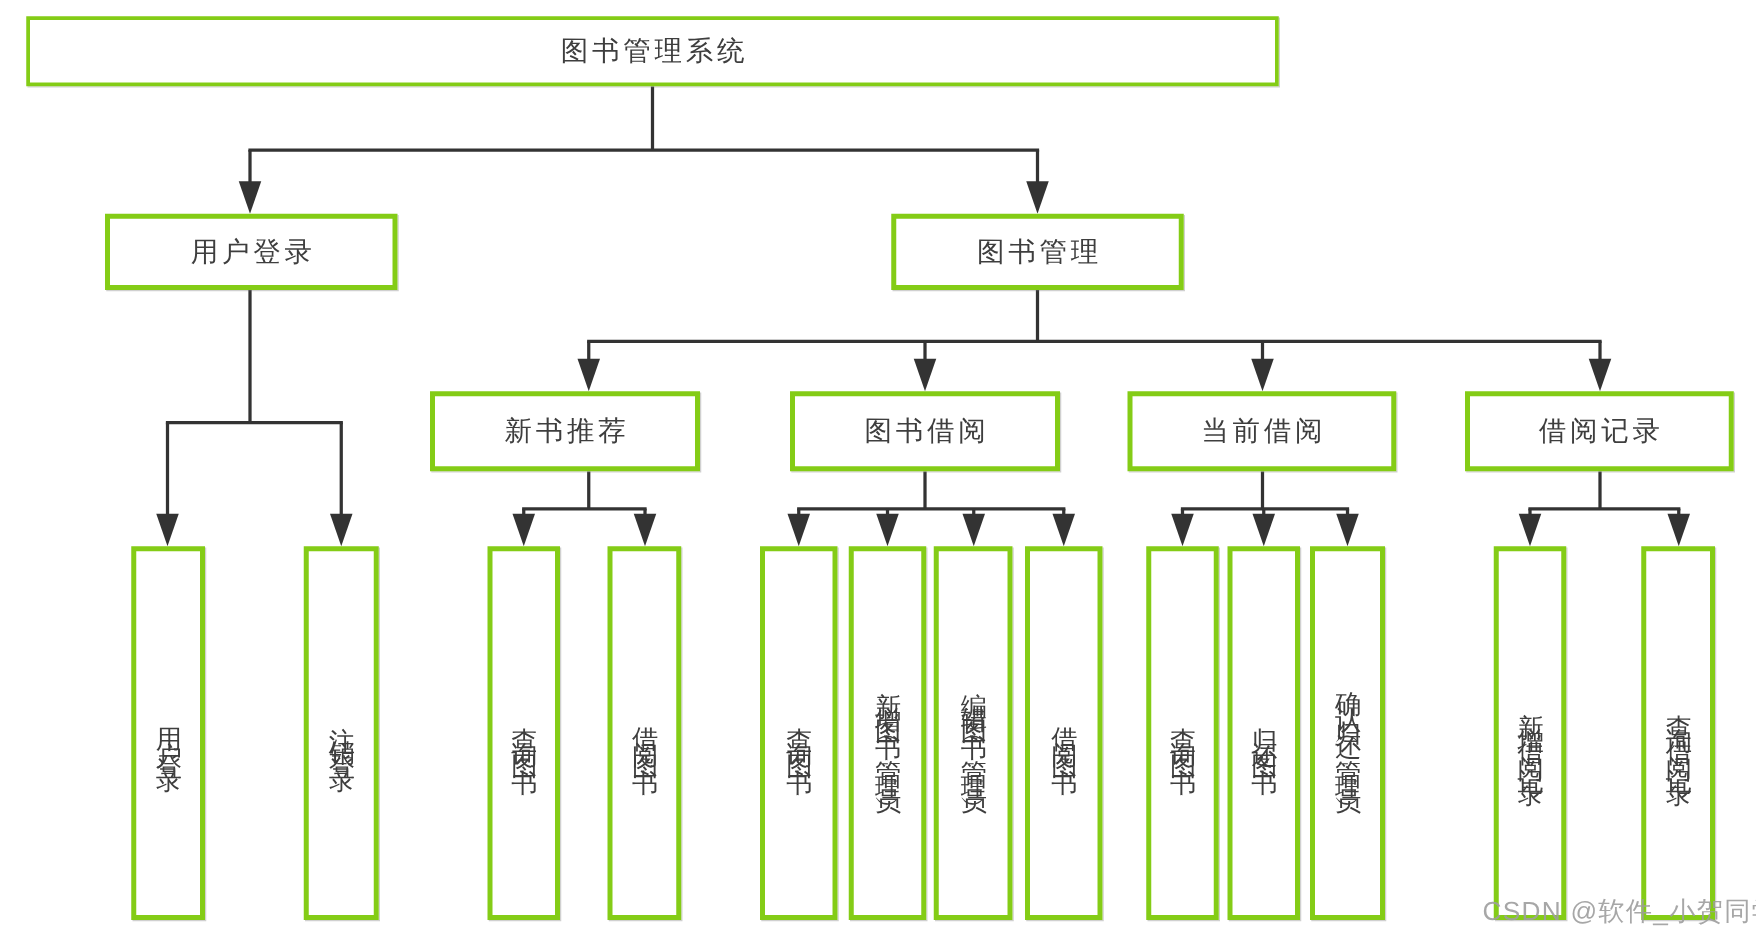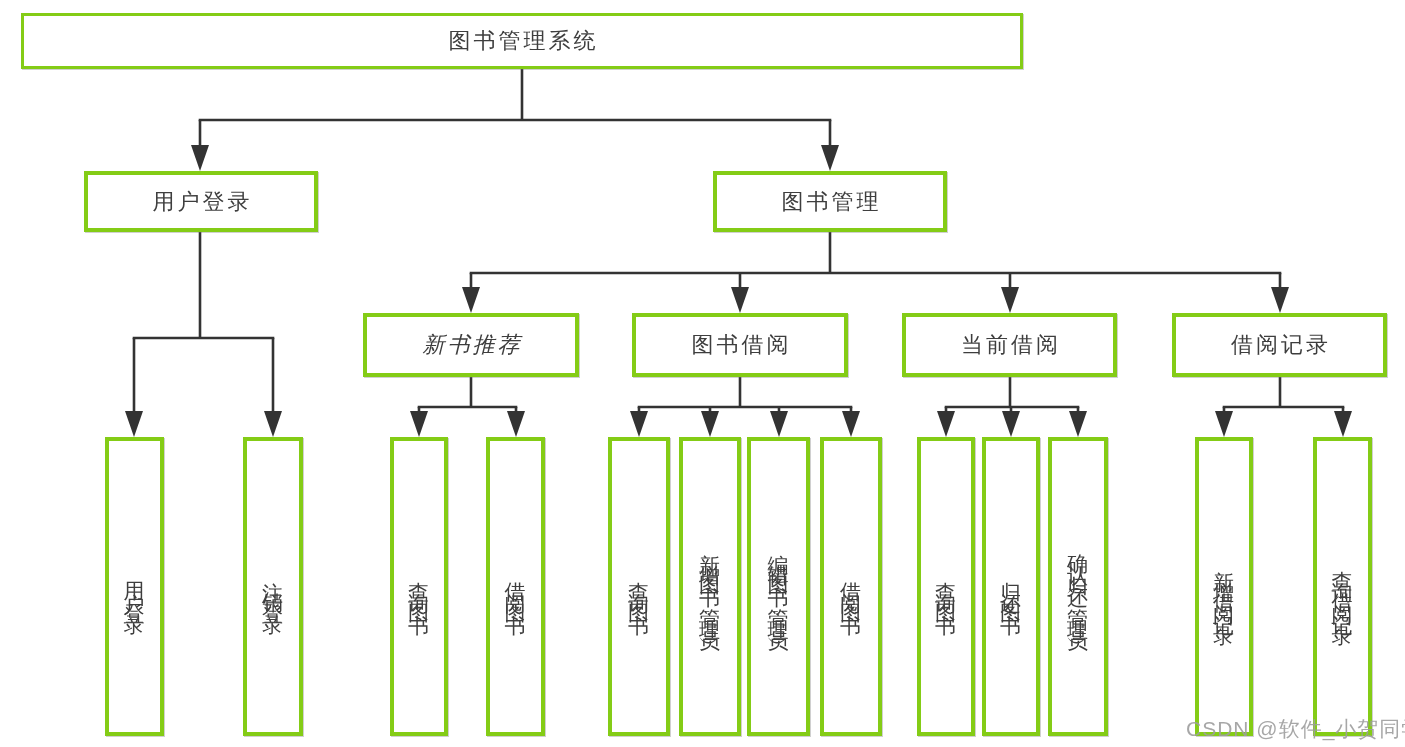--- a/index.html
+++ b/index.html
@@ -45,21 +45,21 @@
     text-indent: 3px;
   }
   
   .root { left: 21px; top: 13px; width: 1002px; height: 56px; border-width: 3px; }
   
   .l2 { top: 171px; height: 61px; width: 234px; }
   .l2-a { left: 84px; }
   .l2-b { left: 713px; text-align: center; }
   
   .l3 { top: 313px; height: 64px; width: 216px; }
-  .l3-a { left: 363px; font-style: italic; }
+  .l3-a { left: 344px; }
   .l3-b { left: 632px; }
   .l3-c { left: 902px; width: 215px; }
   .l3-d { left: 1172px; width: 215px; }
   
   .leaf { top: 437px; height: 299px; }
   .leaf .lbl {
     writing-mode: vertical-rl;
     text-orientation: mixed;
     font-size: 21px;
     letter-spacing: 11px;

